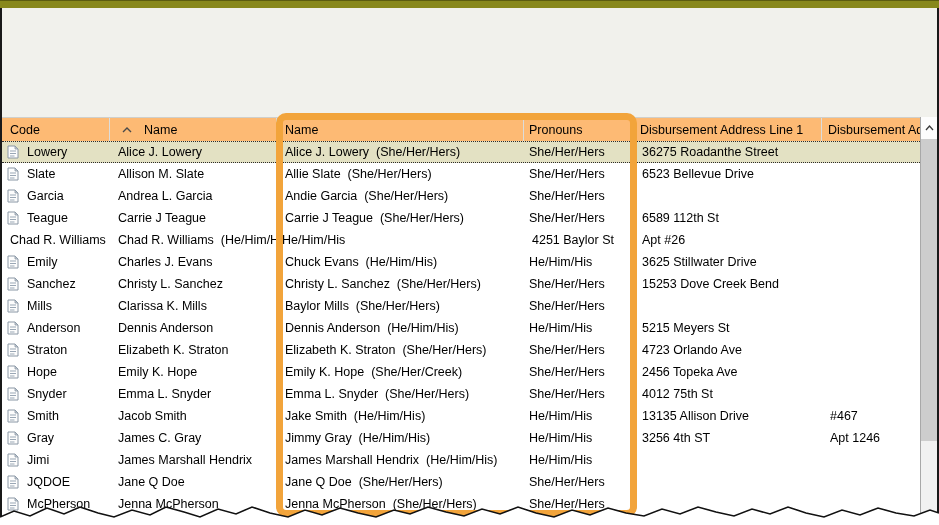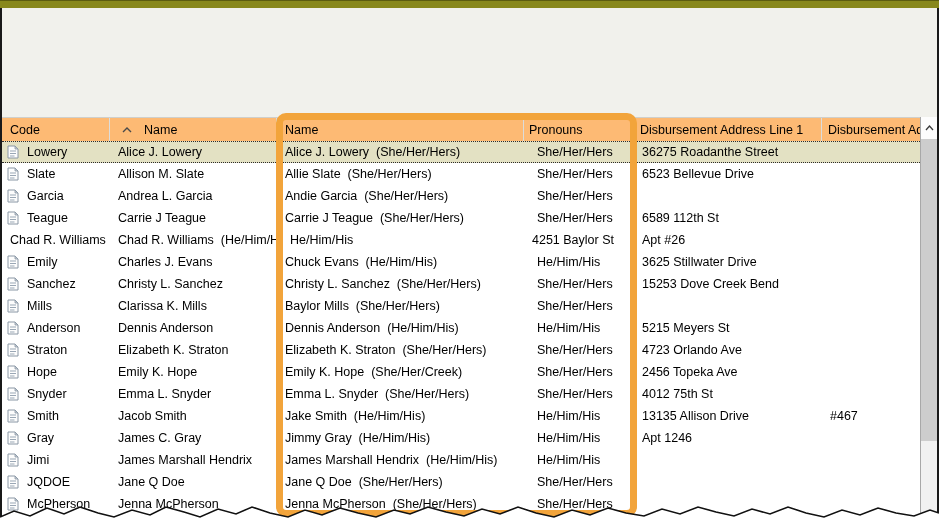--- a/index.html
+++ b/index.html
@@ -47,21 +47,21 @@
   .hrow, .trow { display:grid; grid-template-columns:108px 167px 247px 110px 188px 98px; }
   .hrow { height:23px; background:#fdba74; }
   .hcell { display:flex; align-items:center; padding-left:8px; overflow:hidden; white-space:nowrap;
     border-right:1px solid #dcdcda; }
   .hcell:last-child { border-right:none; }
   .hcell.sorted { padding-left:12px; gap:12px; }
   .sorticon { display:inline-flex; }
   .trow { height:22px; align-items:center; }
   .tcell { display:flex; align-items:center; padding-left:8px; overflow:hidden; white-space:pre; height:100%; }
   .tcell.code { gap:8px; padding-left:5px; }
-  .tcell.pron { padding-left:5px;margin-left:8px; }
+  .tcell.pron { padding-left:5px; }
   .trow.selected { background:#e3e1c3; border-top:1px dotted #2c2c2c; border-bottom:1px dotted #2c2c2c; }
   .trow.selected .tcell { height:20px; }
 
   
   .vscroll { position:absolute; left:920px; top:117px; width:17px; height:408px;
     background:#f1f1f1; border-left:1px solid #a8a8a8; z-index:1; }
   .vscroll .up-btn { height:22px; background:#fdfdfd; display:flex; align-items:center; justify-content:center; cursor:pointer; }
   .vscroll .thumb { height:302px; background:#cdcdcd; cursor:pointer; }
 
   
@@ -325,20 +325,21 @@
           <div class="tcell code"><span style="display: inline-flex;"><svg width="12" height="14" viewBox="0 0 12 14">
                 <path d="M1,1 h7 l3,3 v9 h-10 z" fill="#fdfdfd" stroke="#8a97a5" stroke-width="1"></path>
                 <path d="M8,1 l3,3 h-3 z" fill="#c7cfd8" stroke="#8a97a5" stroke-width="0.8"></path>
                 <rect x="3" y="5.5" width="6" height="1" fill="#9aa7b5"></rect>
                 <rect x="3" y="8" width="6" height="1" fill="#9aa7b5"></rect>
                 <rect x="3" y="10.5" width="4.5" height="1" fill="#9aa7b5"></rect>
               </svg></span><span>Gray</span></div>
           <div class="tcell">James C. Gray</div>
           <div class="tcell">Jimmy Gray  (He/Him/His)</div>
           <div class="tcell pron">He/Him/His</div>
+          <div class="tcell">3256 4th ST</div>
           <div class="tcell">Apt 1246</div>
         </div>
         <div class="trow">
           <div class="tcell code"><span style="display: inline-flex;"><svg width="12" height="14" viewBox="0 0 12 14">
                 <path d="M1,1 h7 l3,3 v9 h-10 z" fill="#fdfdfd" stroke="#8a97a5" stroke-width="1"></path>
                 <path d="M8,1 l3,3 h-3 z" fill="#c7cfd8" stroke="#8a97a5" stroke-width="0.8"></path>
                 <rect x="3" y="5.5" width="6" height="1" fill="#9aa7b5"></rect>
                 <rect x="3" y="8" width="6" height="1" fill="#9aa7b5"></rect>
                 <rect x="3" y="10.5" width="4.5" height="1" fill="#9aa7b5"></rect>
               </svg></span><span>Jimi</span></div>

